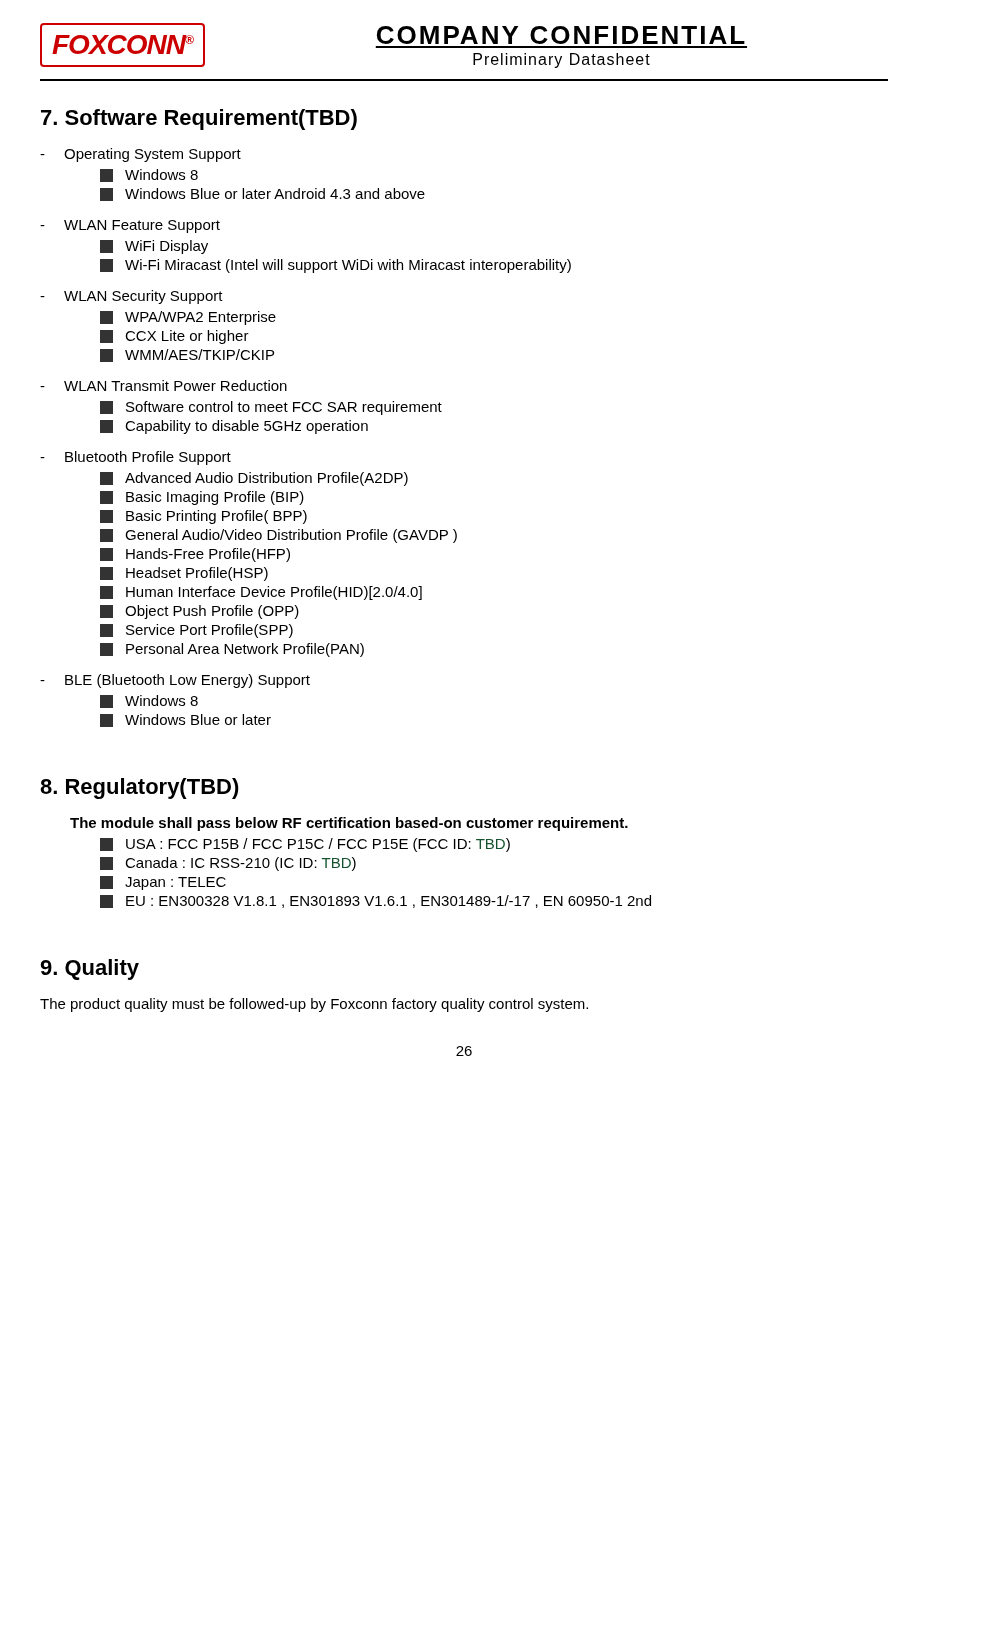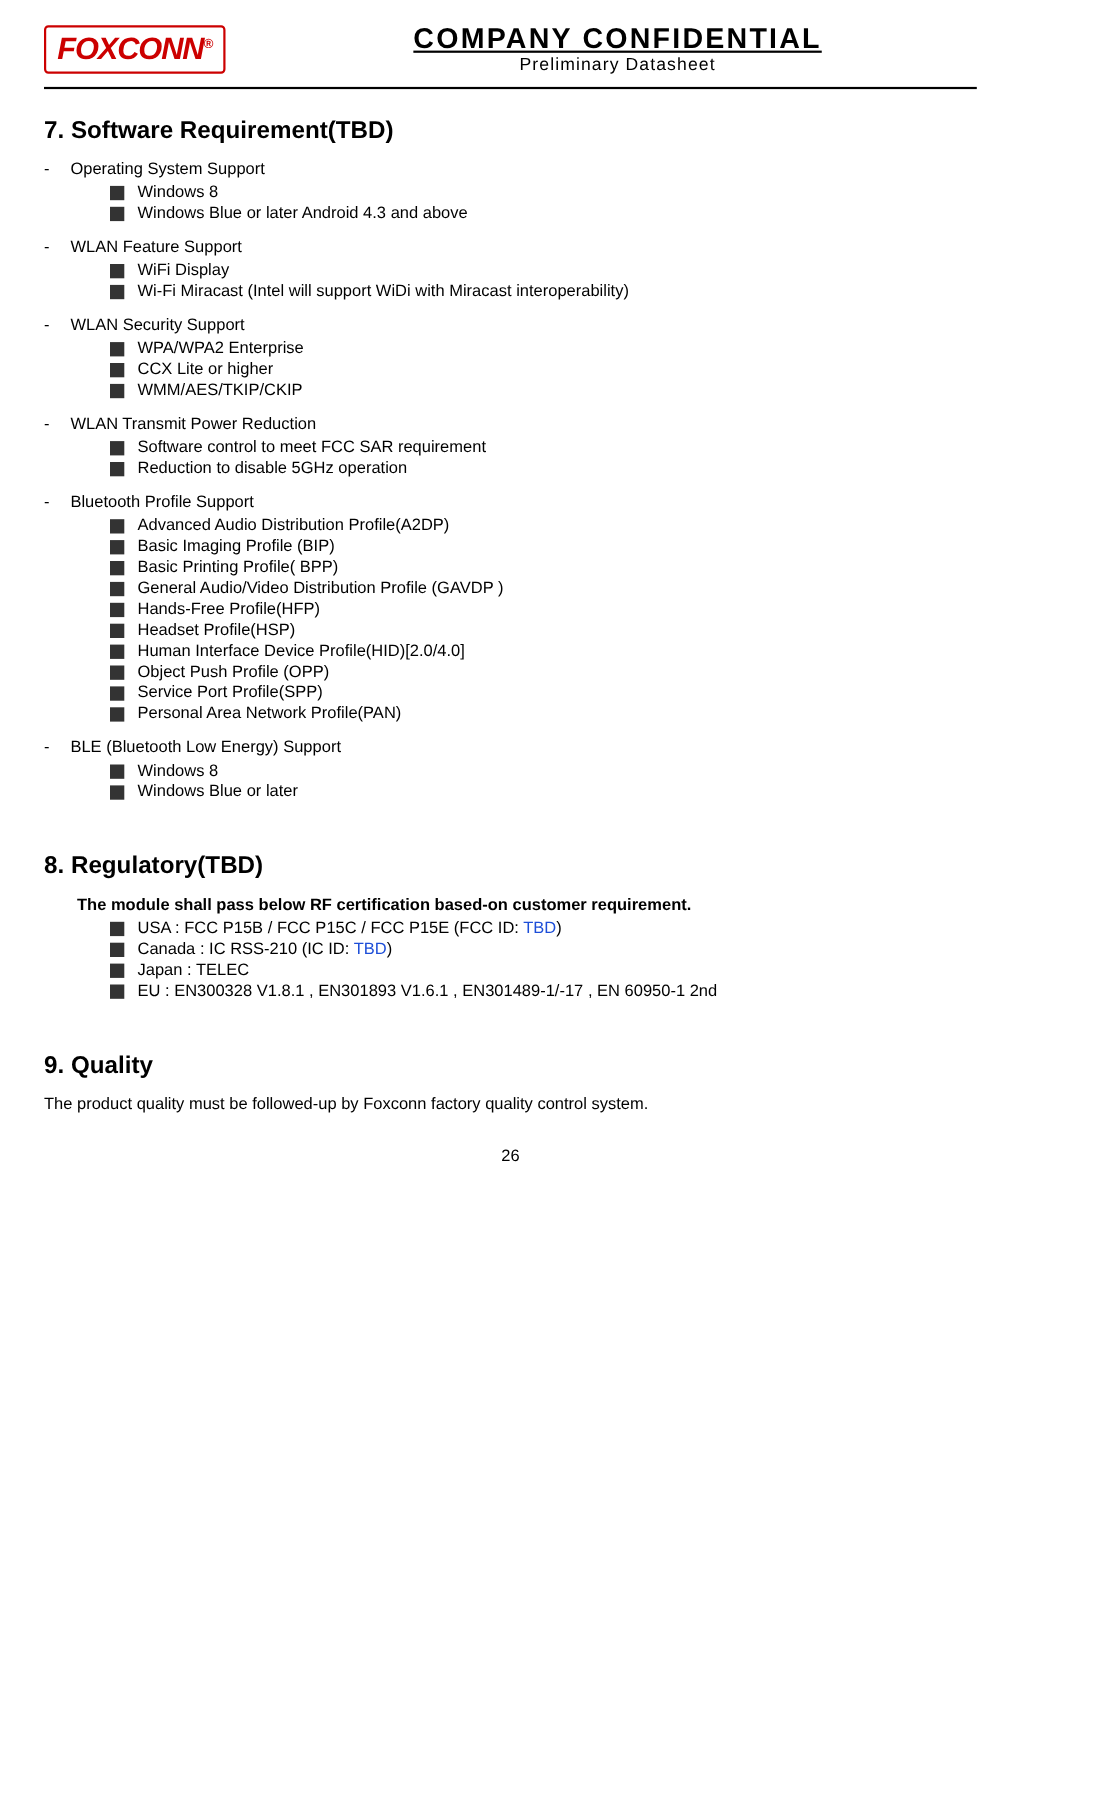--- a/index.html
+++ b/index.html
@@ -114,21 +114,21 @@
       display: inline-block;
       width: 13px;
       height: 13px;
       background: #333;
       min-width: 13px;
       margin-right: 12px;
       margin-top: 3px;
     }
 
     .tbd-link {
-      color: #1d4ed8;
+      color: #14532d;
     }
 
     
     .page-number {
       text-align: center;
       margin-top: 30px;
       font-size: 15px;
     }
 
     .spacer {
@@ -212,21 +212,21 @@
           <span class="category-dash">-</span>
           <span class="category-label">WLAN Transmit Power Reduction</span>
         </div>
         <ul class="bullet-list">
           <li>
             <span class="bullet-square"></span>
             <span>Software control to meet FCC SAR requirement</span>
           </li>
           <li>
             <span class="bullet-square"></span>
-            <span>Reduction to disable 5GHz operation</span>
+            <span>Capability to disable 5GHz operation</span>
           </li>
         </ul>
       </div>
       <div>
         <div class="category-line">
           <span class="category-dash">-</span>
           <span class="category-label">Bluetooth Profile Support</span>
         </div>
         <ul class="bullet-list">
           <li>

